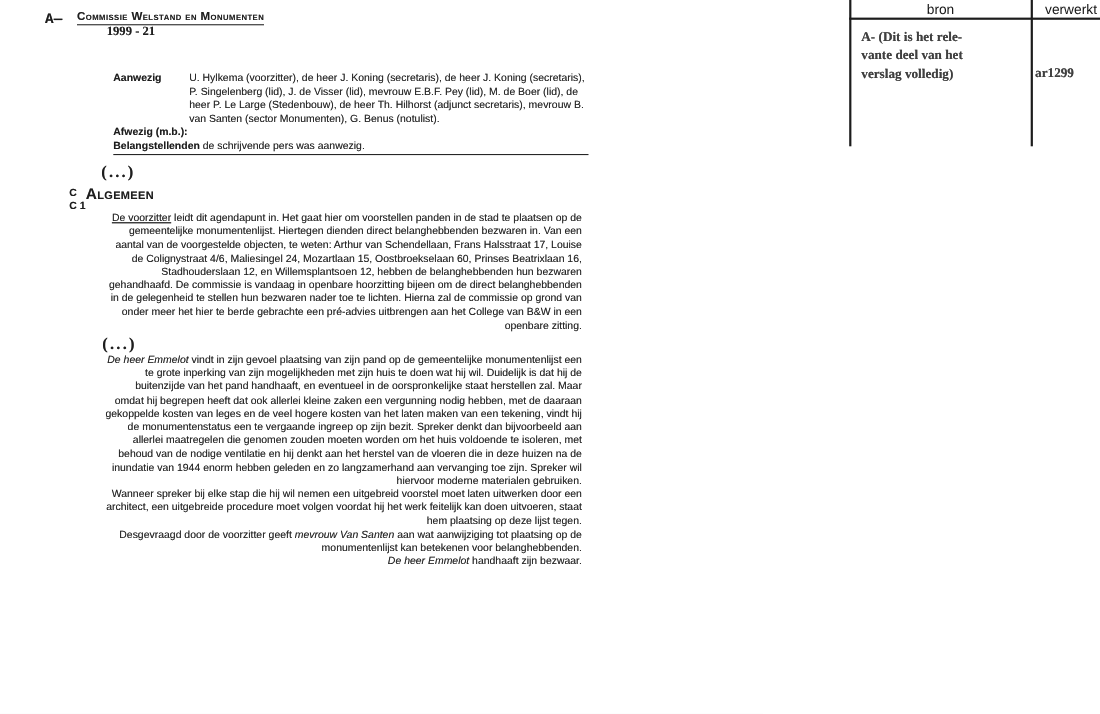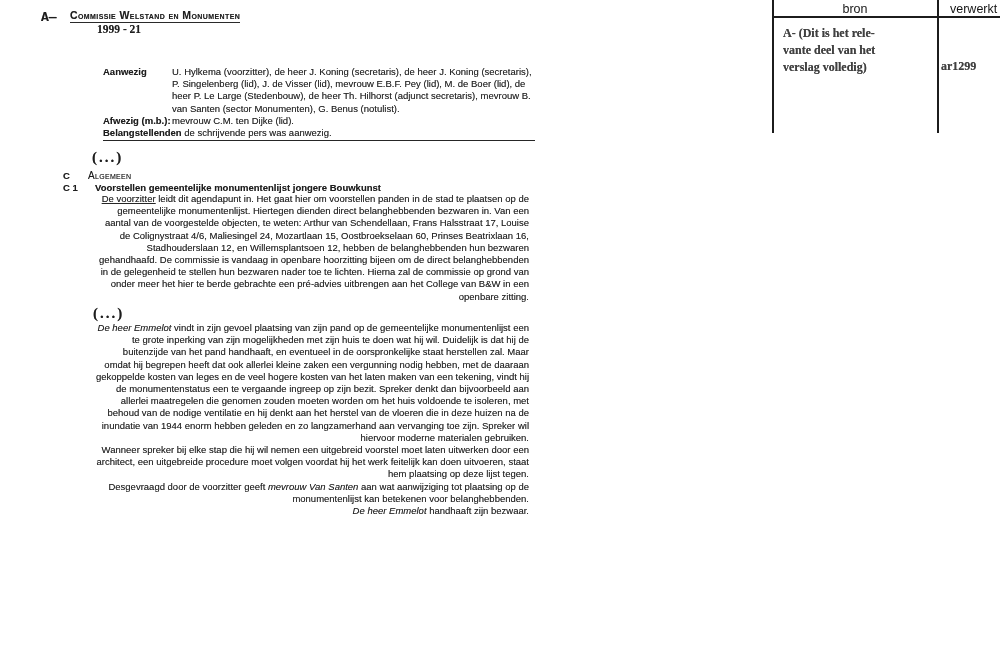--- a/index.html
+++ b/index.html
@@ -22,22 +22,22 @@
   .attendance{position:absolute;left:71px;top:66px;width:432px;font-size:9.5px;line-height:12.2px;margin-left:32px;}
   .att-row{display:flex;}
   .att-label{width:69px;flex:none;font-weight:bold;color:#1d1d1d;}
   .att-text{width:363px;}
   .att-footer{border-bottom:1.3px solid #262626;padding-bottom:1px;margin-top:0;}
   .att-footer b{color:#1d1d1d;}
   .ellipsis{font-family:"Liberation Serif",serif;font-weight:bold;font-size:15px;
             letter-spacing:2px;color:#1d1d1d;}
   .ell-1{position:absolute;left:92px;top:149px;}
   .sec-label{position:absolute;left:63px;font-weight:bold;color:#1d1d1d;font-size:9.5px;line-height:12.2px;}
-  .sec-title-caps{position:absolute;left:88px;font-variant:small-caps;font-weight:400;
-                  letter-spacing:.3px;color:#1d1d1d;font-size:10px;line-height:12.2px;}
+  .sec-title-caps{position:absolute;left:78px;font-variant:small-caps;font-weight:700;
+                  letter-spacing:.3px;color:#1d1d1d;font-size:14px;line-height:12.2px;}
   .sec-title-bold{position:absolute;left:95px;font-weight:bold;color:#1d1d1d;
                   font-size:9.5px;line-height:12.2px;}
   .bodyflow{position:absolute;left:95px;top:193px;width:434px;
             font-size:9.5px;line-height:12.2px;}
   .par{margin:0;text-align:right;}
   .ell-2{margin:4px 0 3px -2px;}
   .frans-head{text-decoration:underline;}
   .seg-i{font-style:italic;}
   .seg-u{text-decoration:underline;}
   
@@ -65,31 +65,29 @@
     <div class="doc-title">Commissie Welstand en Monumenten</div>
     <div class="doc-num">1999 - 21</div>
 
     <div class="attendance">
       <div class="att-row">
         <div class="att-label">Aanwezig</div>
         <div class="att-text">U. Hylkema (voorzitter), de heer J. Koning (secretaris), de heer J. Koning (secretaris), P. Singelenberg (lid), J. de Visser (lid), mevrouw E.B.F. Pey (lid), M. de Boer (lid), de heer P. Le Large (Stedenbouw), de heer Th. Hilhorst (adjunct secretaris), mevrouw B. van Santen (sector Monumenten), G. Benus (notulist).</div>
       </div>
       <div class="att-row">
         <div class="att-label">Afwezig (m.b.):</div>
-        <div class="att-text">mevrouw C.M. ten Dijke (lid).</div>
       </div>
       <div class="att-footer"><b>Belangstellenden</b><span> de schrijvende pers was aanwezig.</span></div>
     </div>
 
     <div class="ellipsis ell-1">(...)</div>
 
     <div class="sec-label" style="top:170px;">C</div>
     <div class="sec-title-caps" style="top:170px;">Algemeen</div>
     <div class="sec-label" style="top:182px;">C 1</div>
-    <div class="sec-title-bold" style="top:182px;">Voorstellen gemeentelijke monumentenlijst jongere Bouwkunst</div>
 
     <div class="bodyflow">
       <p class="par"><span class="seg-u">De voorzitter</span><span> leidt dit agendapunt in. Het gaat hier om voorstellen panden in de stad te plaatsen op de gemeentelijke monumentenlijst. Hiertegen dienden direct belanghebbenden bezwaren in. Van een aantal van de voorgestelde objecten, te weten: Arthur van Schendellaan, Frans Halsstraat 17, Louise de Colignystraat 4/6, Maliesingel 24, Mozartlaan 15, Oostbroekselaan 60, Prinses Beatrixlaan 16, Stadhouderslaan 12, en Willemsplantsoen 12, hebben de belanghebbenden hun bezwaren gehandhaafd. De commissie is vandaag in openbare hoorzitting bijeen om de direct belanghebbenden in de gelegenheid te stellen hun bezwaren nader toe te lichten. Hierna zal de commissie op grond van onder meer het hier te berde gebrachte een pré-advies uitbrengen aan het College van B&amp;W in een openbare zitting.</span></p>
       <div class="ellipsis ell-2">(...)</div>
       <p class="par"><span class="seg-i">De heer Emmelot</span><span> vindt in zijn gevoel plaatsing van zijn pand op de gemeentelijke monumentenlijst een te grote inperking van zijn mogelijkheden met zijn huis te doen wat hij wil. Duidelijk is dat hij de buitenzijde van het pand handhaaft, en eventueel in de oorspronkelijke staat herstellen zal. Maar omdat hij begrepen heeft dat ook allerlei kleine zaken een vergunning nodig hebben, met de daaraan gekoppelde kosten van leges en de veel hogere kosten van het laten maken van een tekening, vindt hij de monumentenstatus een te vergaande ingreep op zijn bezit. Spreker denkt dan bijvoorbeeld aan allerlei maatregelen die genomen zouden moeten worden om het huis voldoende te isoleren, met behoud van de nodige ventilatie en hij denkt aan het herstel van de vloeren die in deze huizen na de inundatie van 1944 enorm hebben geleden en zo langzamerhand aan vervanging toe zijn. Spreker wil hiervoor moderne materialen gebruiken.</span></p>
       <p class="par"><span>Wanneer spreker bij elke stap die hij wil nemen een uitgebreid voorstel moet laten uitwerken door een architect, een uitgebreide procedure moet volgen voordat hij het werk feitelijk kan doen uitvoeren, staat hem plaatsing op deze lijst tegen.</span></p>
       <p class="par"><span>Desgevraagd door de voorzitter geeft </span><span class="seg-i">mevrouw Van Santen</span><span> aan wat aanwijziging tot plaatsing op de monumentenlijst kan betekenen voor belanghebbenden.</span></p>
       <p class="par"><span class="seg-i">De heer Emmelot</span><span> handhaaft zijn bezwaar.</span></p>
     </div>
   </div>

